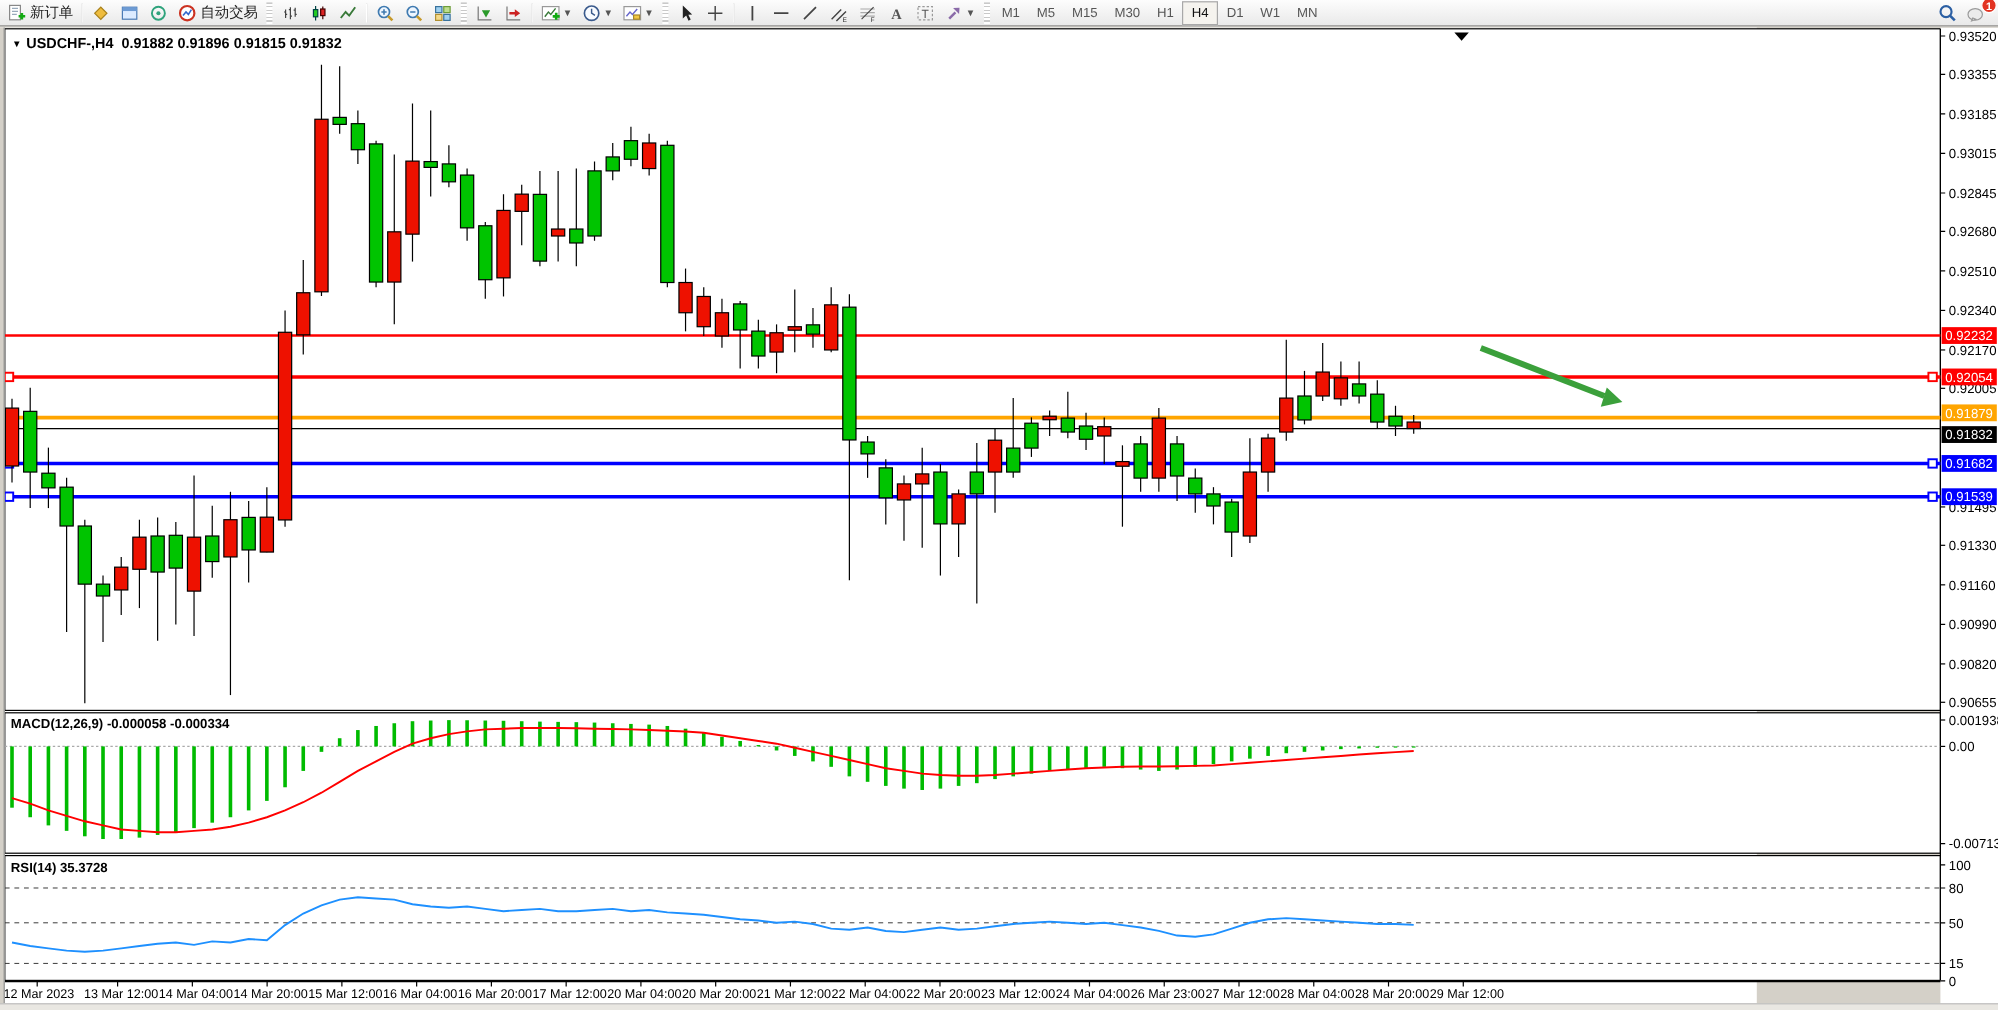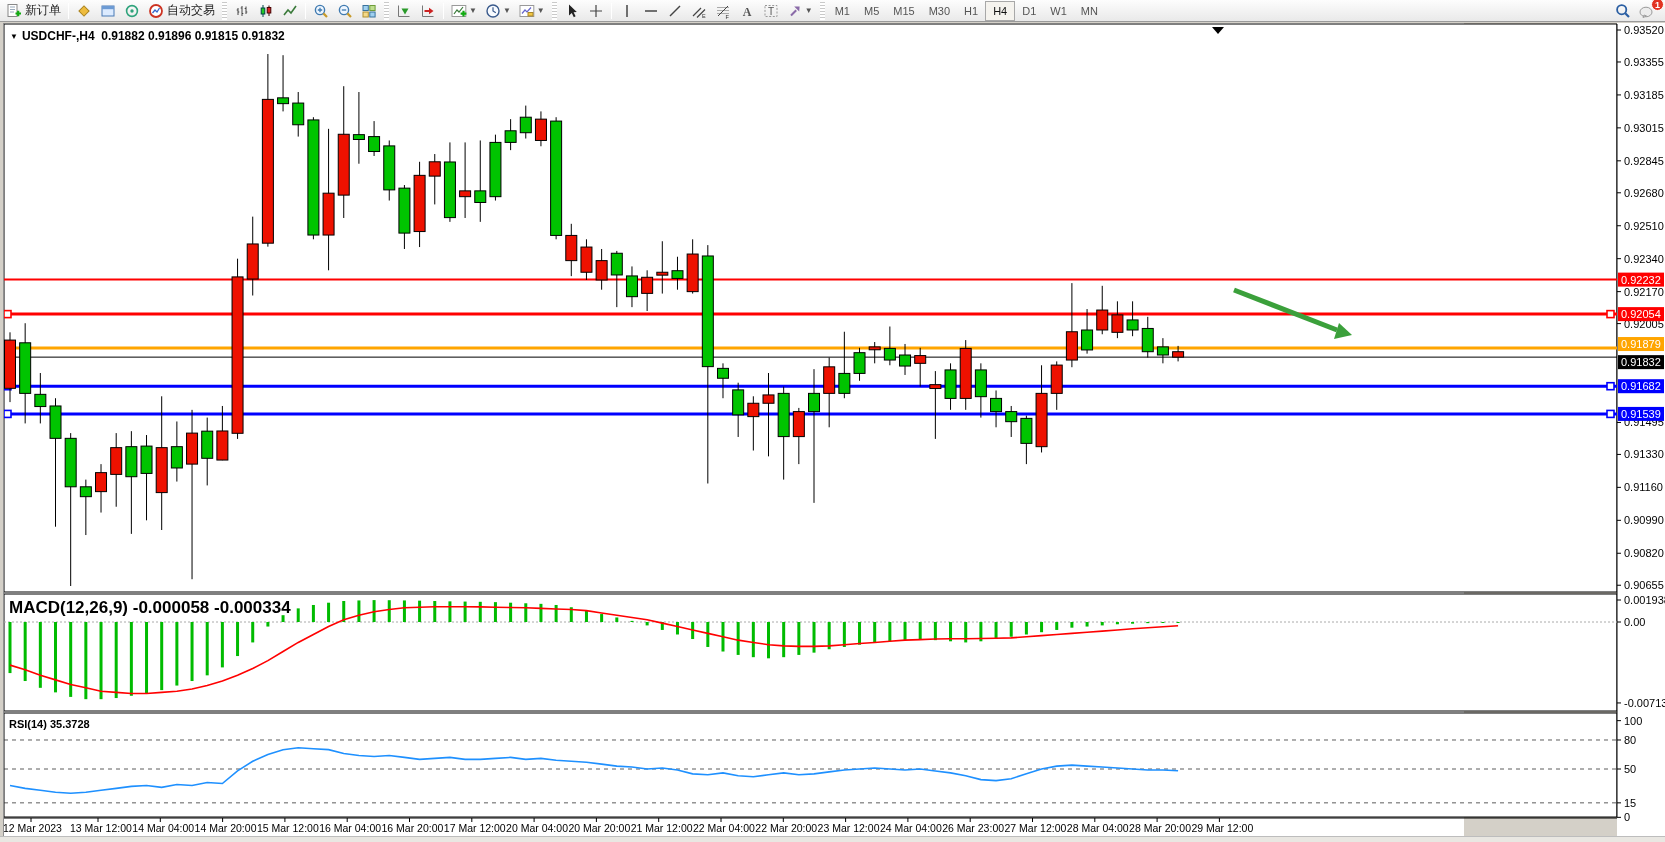--- a/index.html
+++ b/index.html
@@ -23,21 +23,21 @@
   #notif-badge { position:relative; }
   #notif-count { position:absolute; top:-4px; right:-6px; background:#e23322; color:#fff;
                  border-radius:50%; width:13px; height:13px; font-size:9px; line-height:13px;
                  text-align:center; font-weight:bold; border:1px solid #fff; }
   
   #chart-wrap { position:absolute; left:0; top:23px; width:1464px; height:819px; background:#fff; }
   #chart-svg { position:absolute; left:0; top:0; }
   .ovl { position:absolute; font-size:12px; color:#000; z-index:5;font-weight:bold; }
   #chart-title { left:10px; top:6px; }
   #chart-title .tri { font-size:8px; vertical-align:1px; margin-right:4px; }
-  #macd-label { left:9px; top:575px; font-size:17px; }
+  #macd-label { left:9px; top:575px; font-size:11px; }
   #rsi-label  { left:9px; top:695px; font-size:11px; }
   #left-frame { position:absolute; left:0; top:23px; width:4px; height:819px;
                 background:#d4d0c8; border-right:1px solid #8f8f8f; z-index:4; }
   #bottom-strip { position:absolute; left:0; top:836px; width:1665px; height:6px;
                   background:#e9e7e2; border-top:1px solid #bdbdbd; z-index:4; }
 </style>
 </head>
 <body>
 
 <div id="toolbar">

